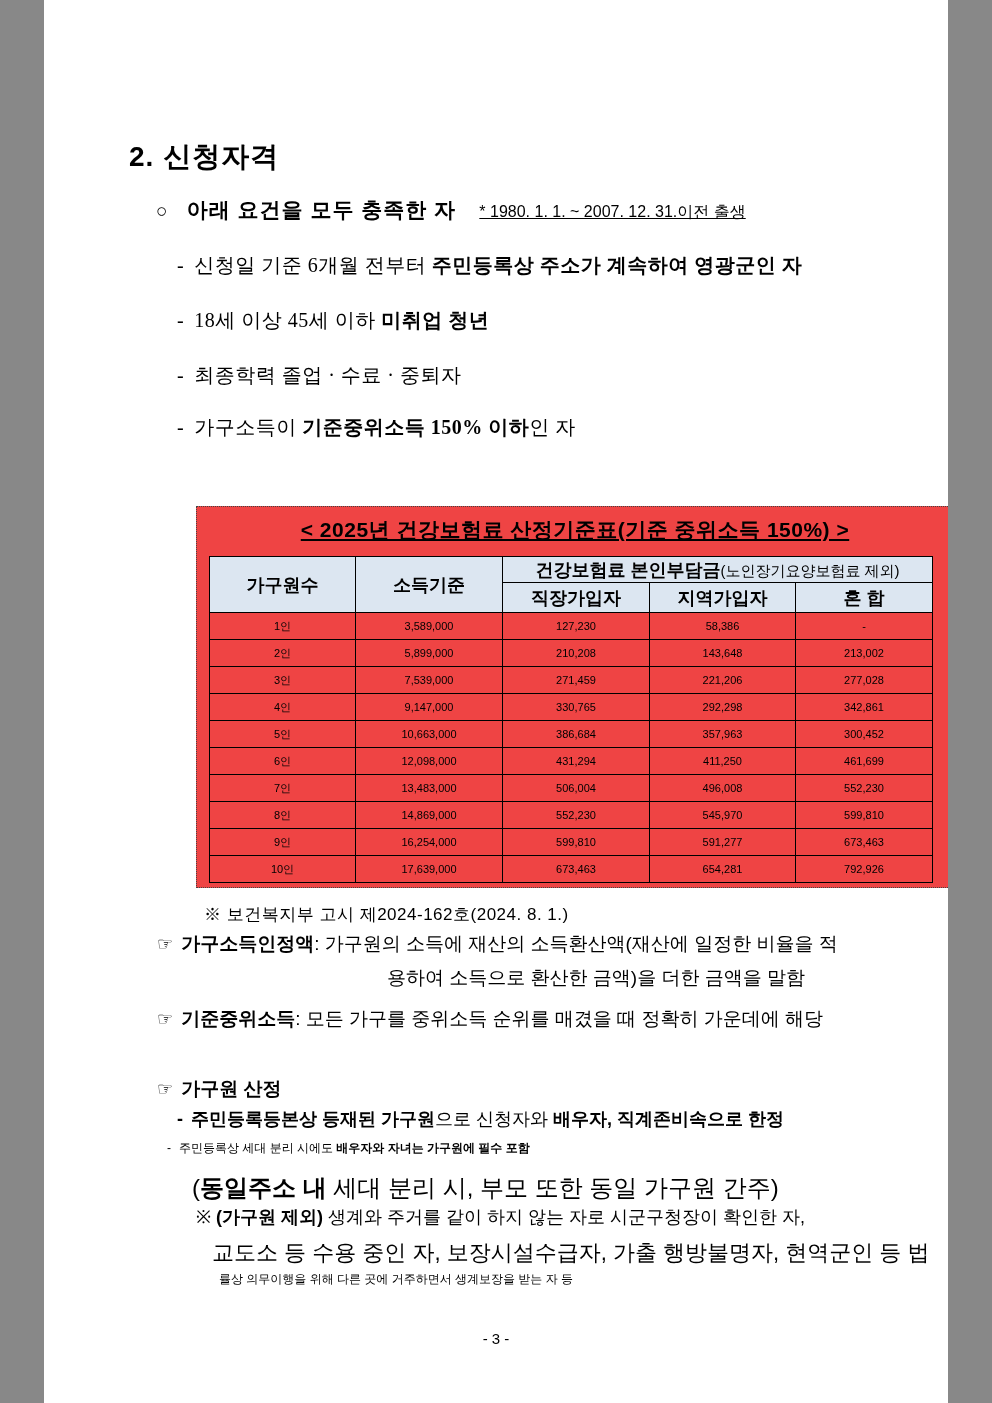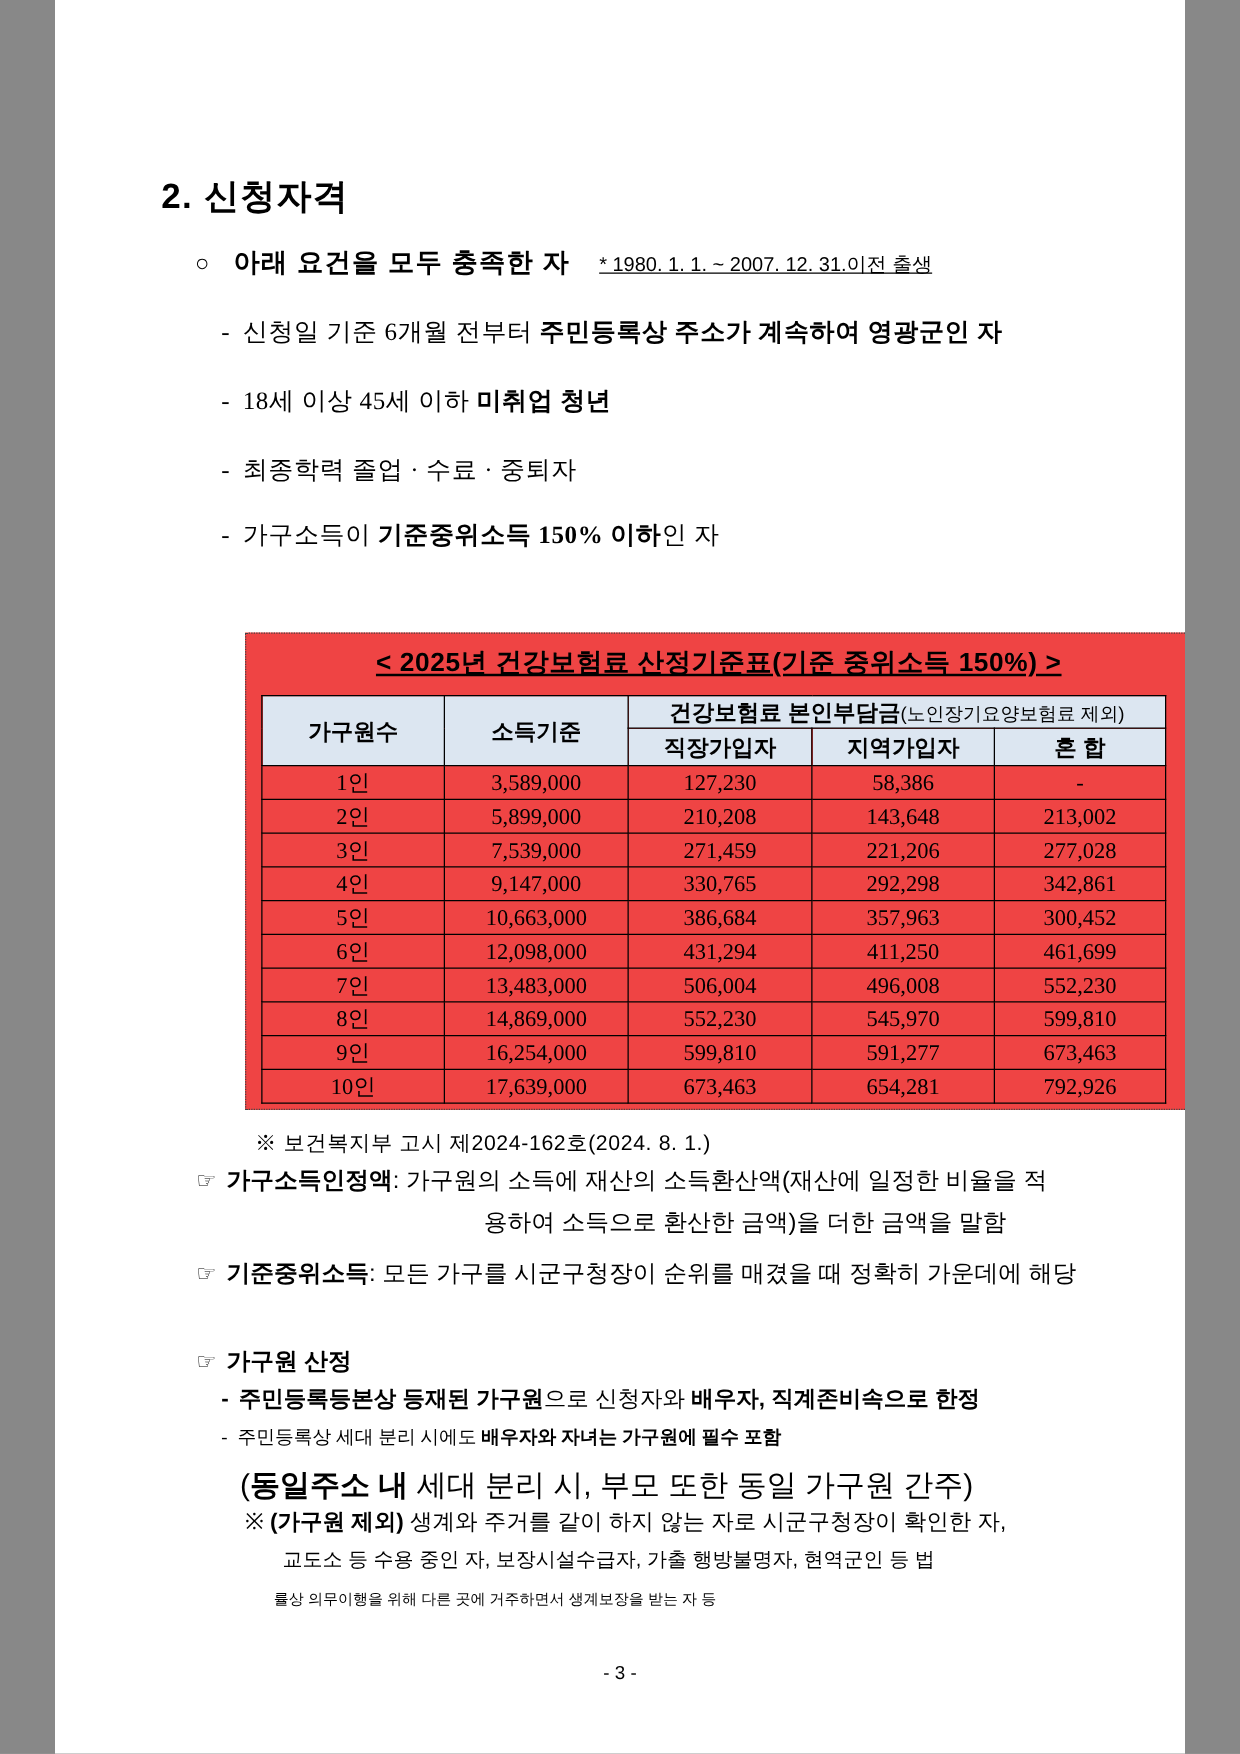--- a/index.html
+++ b/index.html
@@ -62,34 +62,34 @@
     padding:0;
     overflow:hidden;
   }
   table.ins th {
     background:#dce6f1;
     font-size:18px; font-weight:bold;
   }
   table.ins .group-note { font-weight:normal; font-size:15px; }
   table.ins thead tr.r1 th { height:25px; }
   table.ins thead tr.r2 th { height:29px; }
-  table.ins td { height:26px; font-size:18px; font-weight:normal;font-family:Liberation Serif, serif; }
+  table.ins td { height:26px; font-size:11px; font-weight:normal; }
 
   .note { font-family:"Liberation Sans", sans-serif; }
   #note-gosi { top:903px; left:160px; font-size:17px; letter-spacing:0.5px; }
   #note-income-1 { top:931px; left:113px; font-size:19px; }
   #note-income-2 { top:965px; left:343px; font-size:19px; }
   #note-median-1 { top:1006px; left:113px; font-size:19px; }
   #note-median-2 { top:1040px; left:320px; font-size:19px; }
   #note-house    { top:1076px; left:113px; font-size:19px; }
   #house-item-1  { top:1107px; left:133px; font-size:18px; }
-  #house-item-2  { top:1140px; left:133px; font-size:15px;font-family:Liberation Serif, serif; }
+  #house-item-2  { top:1140px; left:123px; font-size:12px; }
   #house-item-3  { top:1172px; left:148px; font-size:24px; }
   #excl-1 { top:1204px; left:152px; font-size:18px; }
-  #excl-2 { top:1238px; left:182px; font-size:16px; }
+  #excl-2 { top:1238px; left:168px; font-size:22px; }
   #excl-3 { top:1271px; left:175px; font-size:12px; }
   .hand { margin-right:8px; font-size:18px; }
   .note .dash { margin-right:8px; font-weight:bold; }
 
   .page-footer {
     top:1330px; left:0; right:0;
     text-align:center;
     font-size:15px;
     font-family:"Liberation Sans", sans-serif;
     white-space:nowrap;
@@ -219,21 +219,21 @@
   </div>
 
   <div class="abs note" id="note-gosi">※  보건복지부 고시 제2024-162호(2024. 8. 1.)</div>
 
   <div class="abs note" id="note-income-1">
     <span class="hand">☞</span><span class="b">가구소득인정액</span><span>: </span><span>가구원의 소득에 재산의 소득환산액(재산에 일정한 비율을 적</span>
   </div>
   <div class="abs note" id="note-income-2">용하여 소득으로 환산한 금액)을 더한 금액을 말함</div>
 
   <div class="abs note" id="note-median-1">
-    <span class="hand">☞</span><span class="b">기준중위소득</span><span>: </span><span>모든 가구를 시군구청장이 순위를 매겼을 때 정확히 가운데에 해당</span>
+    <span class="hand">☞</span><span class="b">기준중위소득</span><span>: </span><span>모든 가구를 중위소득 순위를 매겼을 때 정확히 가운데에 해당</span>
   </div>
 
   <div class="abs note" id="note-house">
     <span class="hand">☞</span><span class="b">가구원 산정</span>
   </div>
 
   <div class="abs note" id="house-item-1">
     <span class="dash">-</span><span class="b">주민등록등본상 등재된 가구원</span><span>으로 신청자와 </span><span class="b">배우자, 직계존비속으로 한정</span>
   </div>
   <div class="abs note" id="house-item-2">

